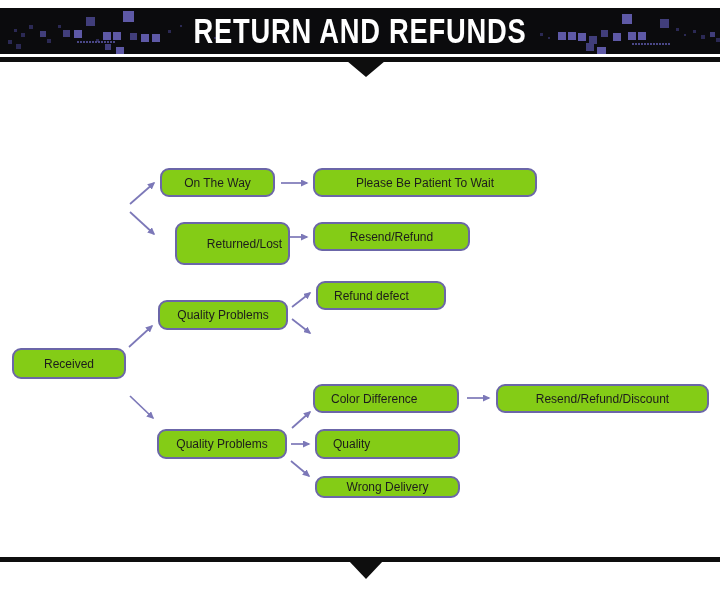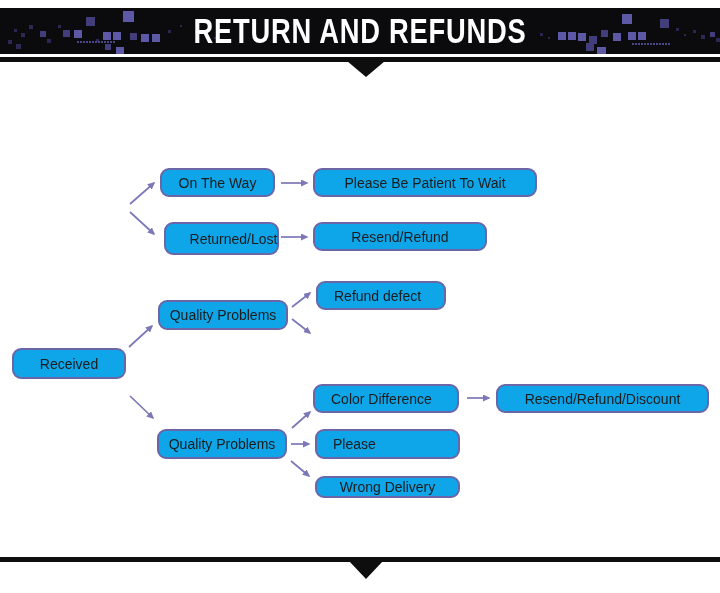--- a/index.html
+++ b/index.html
@@ -12,23 +12,23 @@
     display:flex;align-items:center;justify-content:center;
     color:#ffffff;font-weight:bold;font-size:35px;letter-spacing:1px;
     transform:scaleX(0.78);transform-origin:50% 50%;white-space:nowrap;z-index:2;}
   .sq{position:absolute;z-index:1;}
 
   .divider-line{position:absolute;left:0;width:720px;}
   .tri{position:absolute;width:0;height:0;}
 
   
   #flow-layer{position:absolute;left:0;top:0;width:720px;height:593px;}
-  .node{position:absolute;box-sizing:border-box;background:#0ea5e9;
+  .node{position:absolute;box-sizing:border-box;background:#84cc16;
     border:2px solid #6b66a8;border-radius:9px;
-    display:flex;align-items:center;font-size:14px;color:#1c1c1c;
+    display:flex;align-items:center;font-size:12px;color:#1c1c1c;
     white-space:nowrap;}
   .node.center{justify-content:center;}
   .node.left{justify-content:flex-start;padding-left:16px;}
   #arrow-svg{position:absolute;left:0;top:0;pointer-events:none;}
 </style>
 </head>
 <body>
 
 <div class="header-bar" style="background: rgb(11, 11, 13);">
   <div class="header-title">RETURN AND REFUNDS</div>
@@ -126,26 +126,26 @@
         <line x1="292" y1="319" x2="310" y2="333" stroke="#7c78b8" stroke-width="1.7" marker-end="url(#ah)"></line>
         <line x1="130" y1="396" x2="153" y2="418" stroke="#7c78b8" stroke-width="1.7" marker-end="url(#ah)"></line>
         <line x1="292" y1="428" x2="310" y2="412" stroke="#7c78b8" stroke-width="1.7" marker-end="url(#ah)"></line>
         <line x1="291" y1="444" x2="309" y2="444" stroke="#7c78b8" stroke-width="1.7" marker-end="url(#ah)"></line>
         <line x1="291" y1="461" x2="309" y2="476" stroke="#7c78b8" stroke-width="1.7" marker-end="url(#ah)"></line>
         <line x1="467" y1="398" x2="489" y2="398" stroke="#7c78b8" stroke-width="1.7" marker-end="url(#ah)"></line>
       </g>
   </svg>
     <div class="node center" style="left: 160px; top: 168px; width: 115px; height: 29px; border-color: rgb(107, 102, 168); color: rgb(28, 28, 28);">On The Way</div>
     <div class="node center" style="left: 313px; top: 168px; width: 224px; height: 29px; border-color: rgb(107, 102, 168); color: rgb(28, 28, 28);">Please Be Patient To Wait</div>
-    <div class="node center" style="left: 164px; top: 222px; width: 115px; height: 33px; border-color: rgb(107, 102, 168); color: rgb(28, 28, 28); padding-left: 24px;">Returned/Lost</div>
-    <div class="node center" style="left: 313px; top: 222px; width: 174px; height: 29px; border-color: rgb(107, 102, 168); color: rgb(28, 28, 28);">Resend/Refund</div>
+    <div class="node center" style="left: 175px; top: 222px; width: 115px; height: 43px; border-color: rgb(107, 102, 168); color: rgb(28, 28, 28); padding-left: 24px;">Returned/Lost</div>
+    <div class="node center" style="left: 313px; top: 222px; width: 157px; height: 29px; border-color: rgb(107, 102, 168); color: rgb(28, 28, 28);">Resend/Refund</div>
     <div class="node center" style="left: 158px; top: 300px; width: 130px; height: 30px; border-color: rgb(107, 102, 168); color: rgb(28, 28, 28);">Quality Problems</div>
     <div class="node left" style="left: 316px; top: 281px; width: 130px; height: 29px; border-color: rgb(107, 102, 168); color: rgb(28, 28, 28);">Refund defect</div>
     <div class="node center" style="left: 12px; top: 348px; width: 114px; height: 31px; border-color: rgb(107, 102, 168); color: rgb(28, 28, 28);">Received</div>
     <div class="node center" style="left: 496px; top: 384px; width: 213px; height: 29px; border-color: rgb(107, 102, 168); color: rgb(28, 28, 28);">Resend/Refund/Discount</div>
     <div class="node left" style="left: 313px; top: 384px; width: 146px; height: 29px; border-color: rgb(107, 102, 168); color: rgb(28, 28, 28);">Color Difference</div>
     <div class="node center" style="left: 157px; top: 429px; width: 130px; height: 30px; border-color: rgb(107, 102, 168); color: rgb(28, 28, 28);">Quality Problems</div>
-    <div class="node left" style="left: 315px; top: 429px; width: 145px; height: 30px; border-color: rgb(107, 102, 168); color: rgb(28, 28, 28);">Please</div>
+    <div class="node left" style="left: 315px; top: 429px; width: 145px; height: 30px; border-color: rgb(107, 102, 168); color: rgb(28, 28, 28);">Quality</div>
     <div class="node center" style="left: 315px; top: 476px; width: 145px; height: 22px; border-color: rgb(107, 102, 168); color: rgb(28, 28, 28);">Wrong Delivery</div>
   </div>
 
 <div class="divider-line" id="bottom-divider" style="top: 557px; height: 5px; background: rgb(14, 14, 14);"></div>
 <div class="tri" id="bottom-triangle" style="left: 349px; top: 561px; border-left: 17px solid transparent; border-right: 17px solid transparent; border-top: 18px solid rgb(14, 14, 14);"></div>
 
 </body></html>

